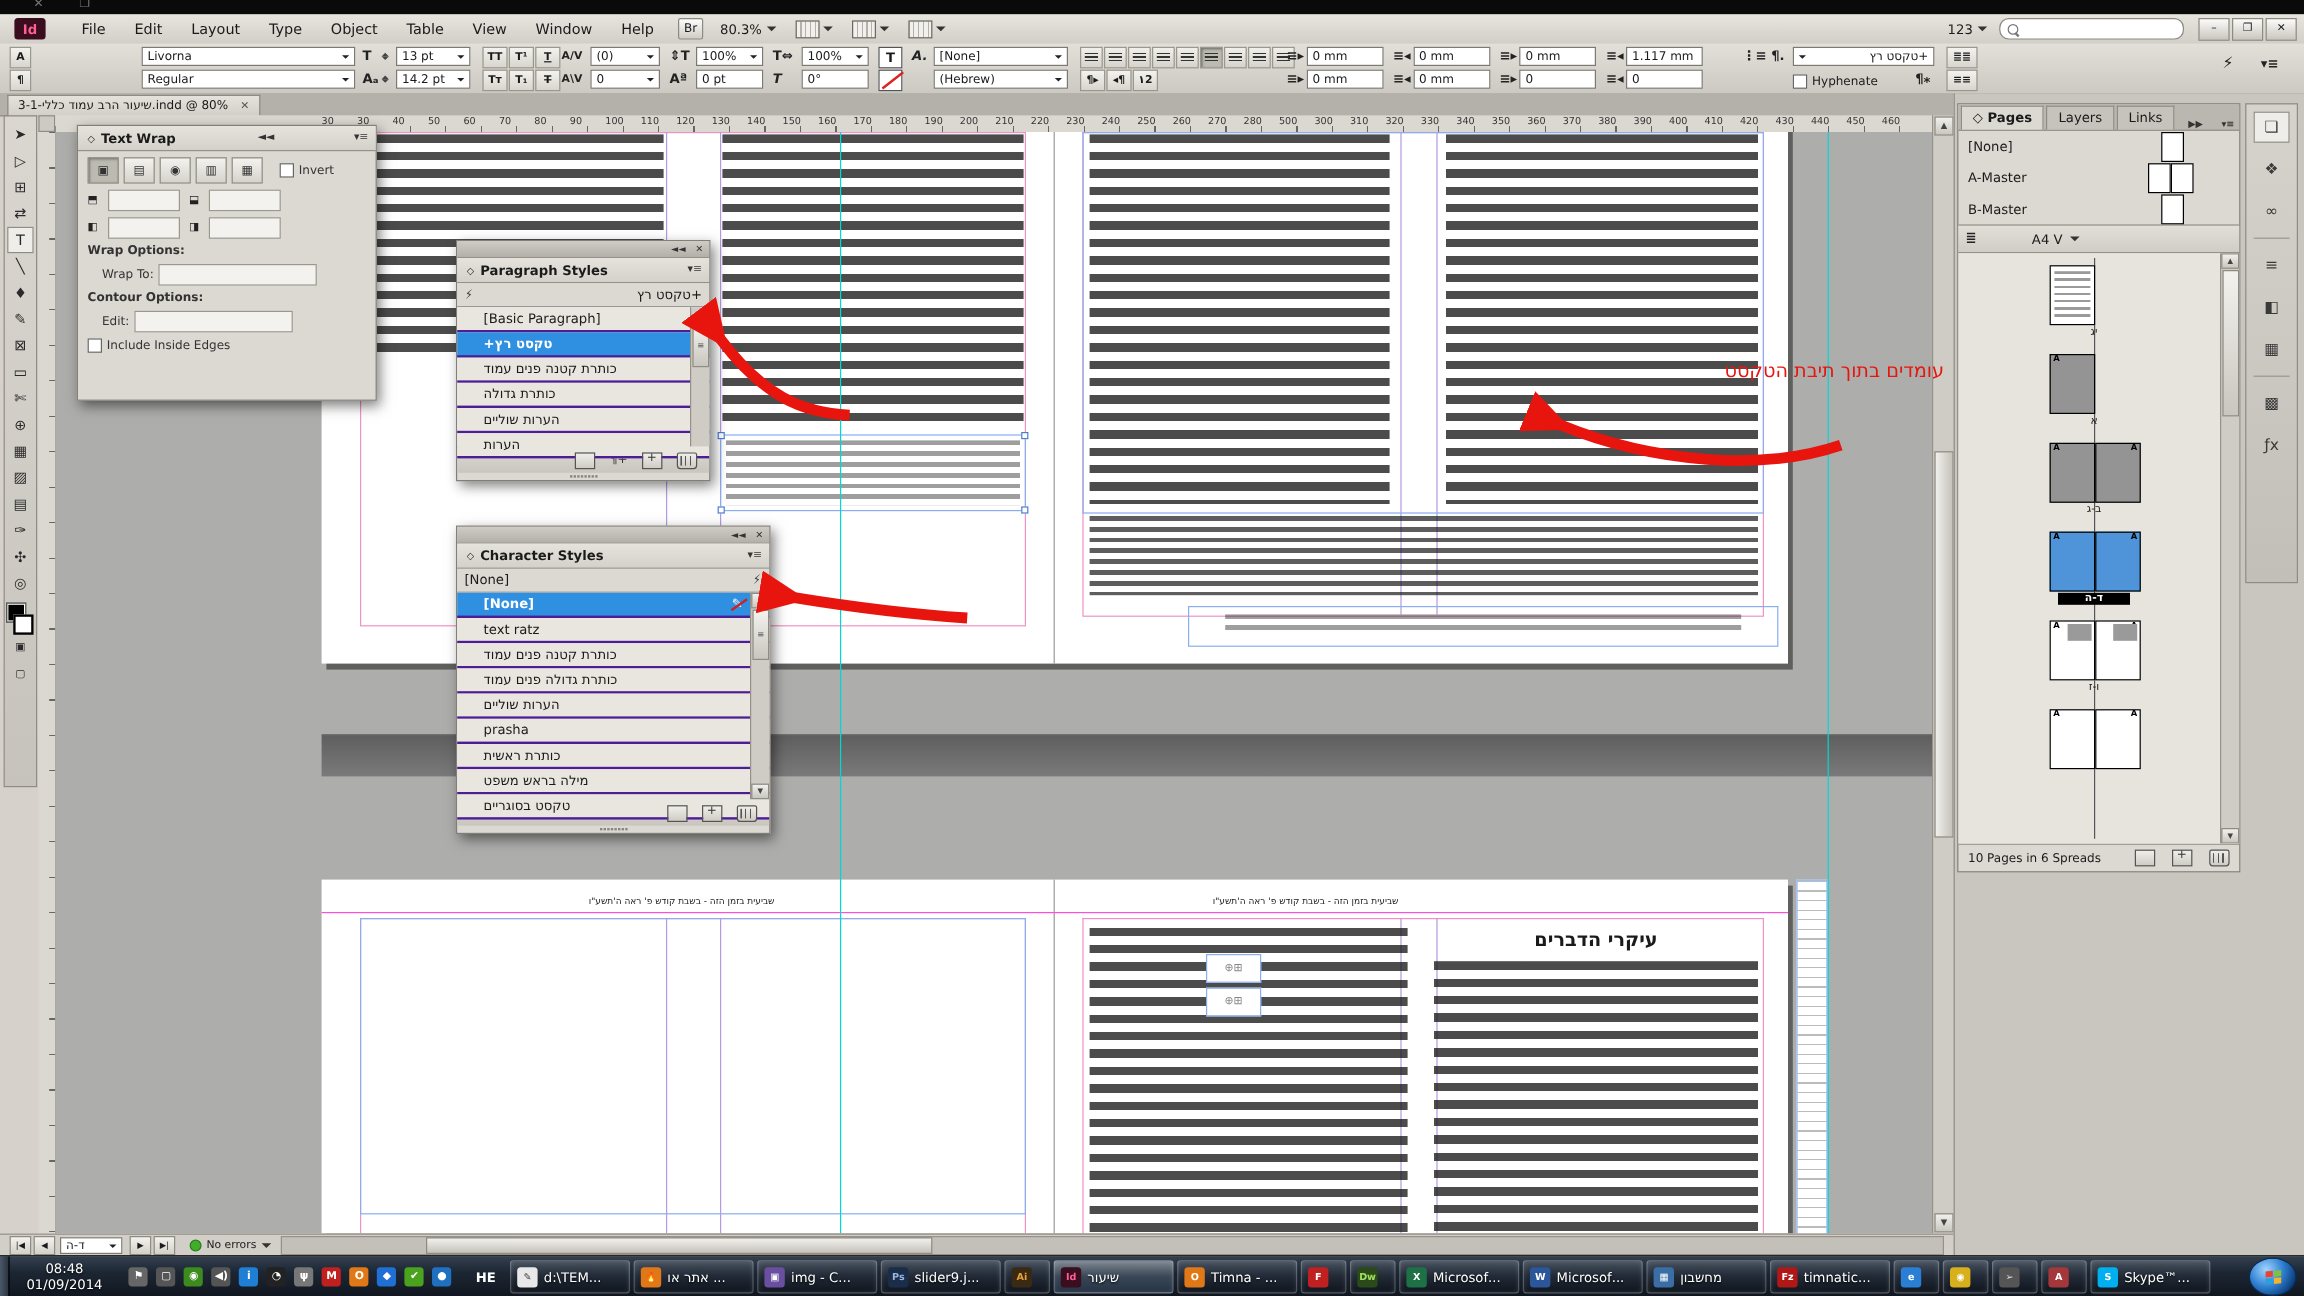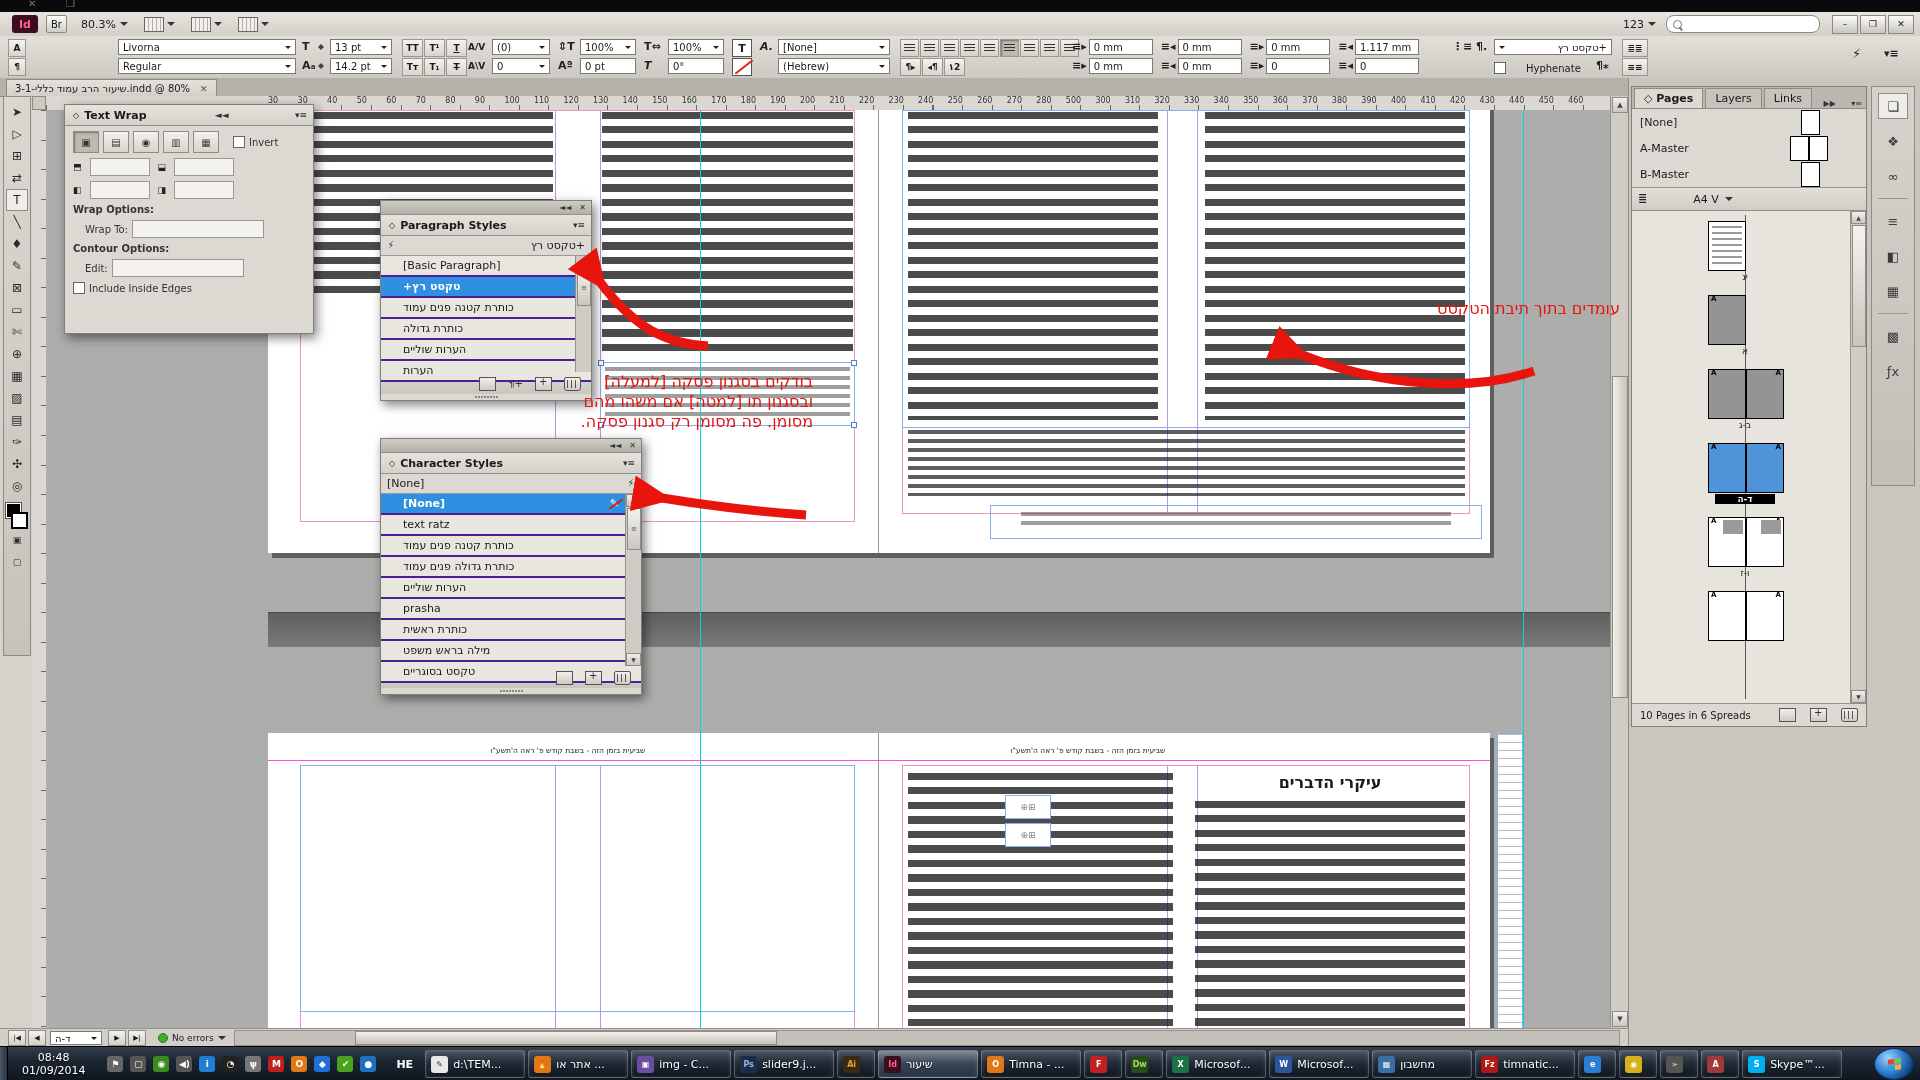--- a/index.html
+++ b/index.html
@@ -199,20 +199,31 @@
 
 <div id="screen">
 
   <div id="behind-strip">
     <span style="left:28px">✕</span>
     <span style="left:66px">❐</span>
   </div>
 
   <div id="menubar">
     <div class="app-logo">Id</div>
+    <div id="menus">
+        <span class="menu-item">File</span>
+        <span class="menu-item">Edit</span>
+        <span class="menu-item">Layout</span>
+        <span class="menu-item">Type</span>
+        <span class="menu-item">Object</span>
+        <span class="menu-item">Table</span>
+        <span class="menu-item">View</span>
+        <span class="menu-item">Window</span>
+        <span class="menu-item">Help</span>
+      </div>
     <div class="mini-btn">Br</div>
     <div class="combo-sm">
       <span>80.3%</span>
         <span class="caret"></span>
     </div>
     <div class="icon-dd">
         <span class="idd-box"></span>
         <span class="caret"></span>
       </div>
     <div class="icon-dd">
@@ -389,21 +400,21 @@
         </span>
         <span style="display: flex; gap: 2px;">
           <span class="cpicon">≡▸</span>
           <span class="fld" style="width: 64px;">0</span>
         </span>
         <span style="display: flex; gap: 2px;">
           <span class="cpicon">≡◂</span>
           <span class="fld" style="width: 64px;">0</span>
         </span>
       </div>
-    <div class="cp" style="left:1494px;top:24px;display:flex;align-items:center;gap:20px">
+    <div class="cp" style="left:1494px;top:24px;display:flex;align-items:center;gap:4px">
       <span class="chk"></span>
       <span>Hyphenate</span>
     </div>
     <div class="cp cpicon" style="left:1596px;top:22px">¶⁎</div>
     <div class="cp tb" style="left:1622px;top:22px;width:24px">≡≡</div>
   </div>
 
   <div id="tabbar">
     <div id="doctab">
       <span>שיעור הרב עמוד כללי-3-1.indd @ 80%</span>
@@ -856,25 +867,20 @@
   <svg id="arrows">
     <defs>
       <marker id="ah" markerWidth="4.5" markerHeight="4" refX="1.2" refY="2" orient="auto">
         <path d="M4.5,0 L0,2 L4.5,4 z" fill="#e8150f"></path>
       </marker>
     </defs>
     <path d="M708,346 C668,344 636,330 600,282" stroke="#e8150f" stroke-width="9" fill="none" marker-end="url(#ah)"></path>
     <path d="M806,515 C760,512 705,505 662,498" stroke="#e8150f" stroke-width="9" fill="none" marker-end="url(#ah)"></path>
     <path d="M1534,371 C1470,393 1378,386 1300,354" stroke="#e8150f" stroke-width="9" fill="none" marker-end="url(#ah)"></path>
   </svg>
-  <div class="rednote" style="left:575px;top:372px;width:238px">
-    <div>בודקים בסגנון פסקה [למעלה]</div>
-    <div>ובסגנון תו [למטה] אם משהו מהם</div>
-    <div>מסומן. פה מסומן רק סגנון פסקה.</div>
-  </div>
   <div class="rednote" style="left:1425px;top:299px;width:195px">עומדים בתוך תיבת הטקסט</div>
 
   <div id="taskbar">
     <div id="showdesk"></div>
     <div id="clock">
       <div>08:48</div>
       <div>01/09/2014</div>
     </div>
     <div id="tray">
         <span class="trayicon" style="background: rgb(102, 102, 102);">⚑</span>

